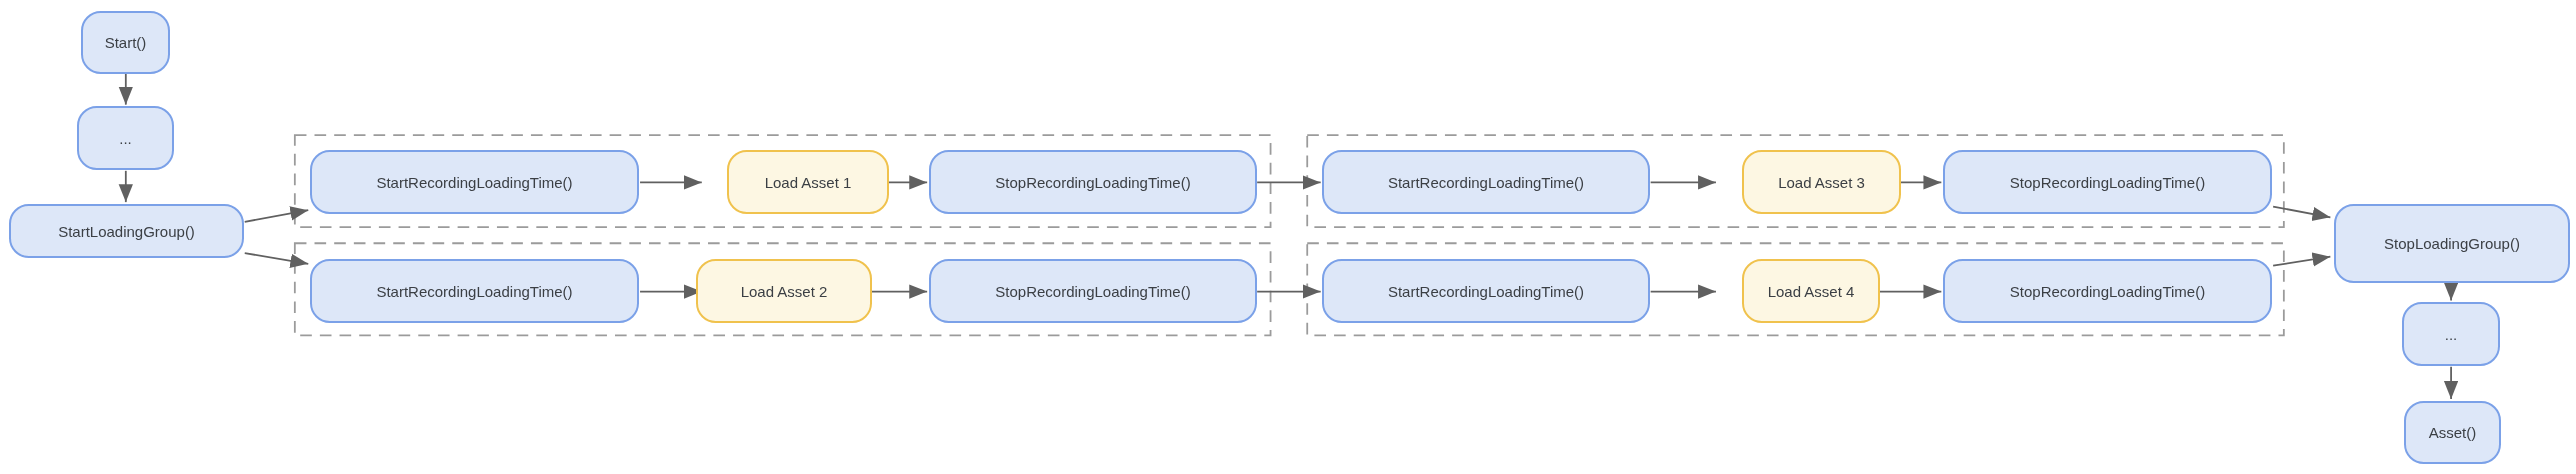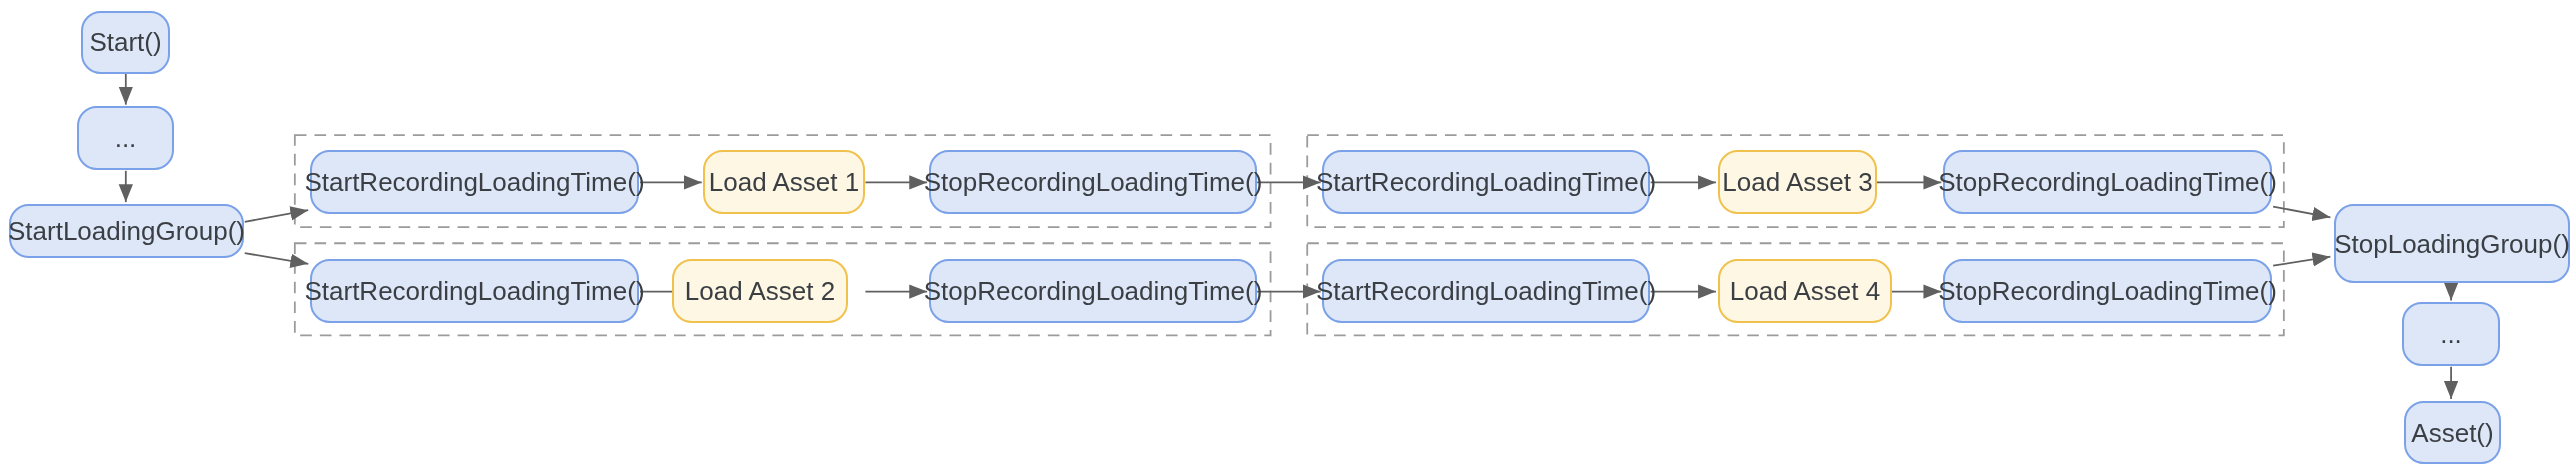--- a/index.html
+++ b/index.html
@@ -42,28 +42,29 @@
   }
   .node{
     position:absolute;
     display:flex;
     align-items:center;
     justify-content:center;
     background:var(--node-fill);
     border:2.2px solid var(--node-border);
     border-radius:19.7px;
     color:var(--text);
-    font-size:26px;
+    font-size:15px;
     line-height:1;
     white-space:nowrap;
     text-align:center;
   }
   .node.asset{
     background:var(--asset-fill);
     border-color:var(--asset-border);
+    margin-left:24px;
   }
 </style>
 </head>
 <body>
 
 <div class="canvas">
 
   <svg class="edges" viewBox="0 0 2879 530">
     <defs>
       <marker id="arrowhead" markerUnits="userSpaceOnUse" markerWidth="22" markerHeight="18" refX="20" refY="8" orient="auto">
@@ -135,21 +136,21 @@
   <div class="node asset" style="left:1718px;top:150px;width:159px;height:64px">
     <span>Load Asset 3</span>
   </div>
   <div class="node" style="left:1943px;top:150px;width:329px;height:64px">
     <span>StopRecordingLoadingTime()</span>
   </div>
 
   <div class="node" style="left:1322px;top:259px;width:328px;height:64px">
     <span>StartRecordingLoadingTime()</span>
   </div>
-  <div class="node asset" style="left:1718px;top:259px;width:174px;height:64px">
+  <div class="node asset" style="left:1718px;top:259px;width:138px;height:64px">
     <span>Load Asset 4</span>
   </div>
   <div class="node" style="left:1943px;top:259px;width:329px;height:64px">
     <span>StopRecordingLoadingTime()</span>
   </div>
 
   <div class="node" style="left:2334px;top:204px;width:236px;height:79px">
     <span>StopLoadingGroup()</span>
   </div>
   <div class="node" style="left:2402px;top:302px;width:98px;height:64px">

